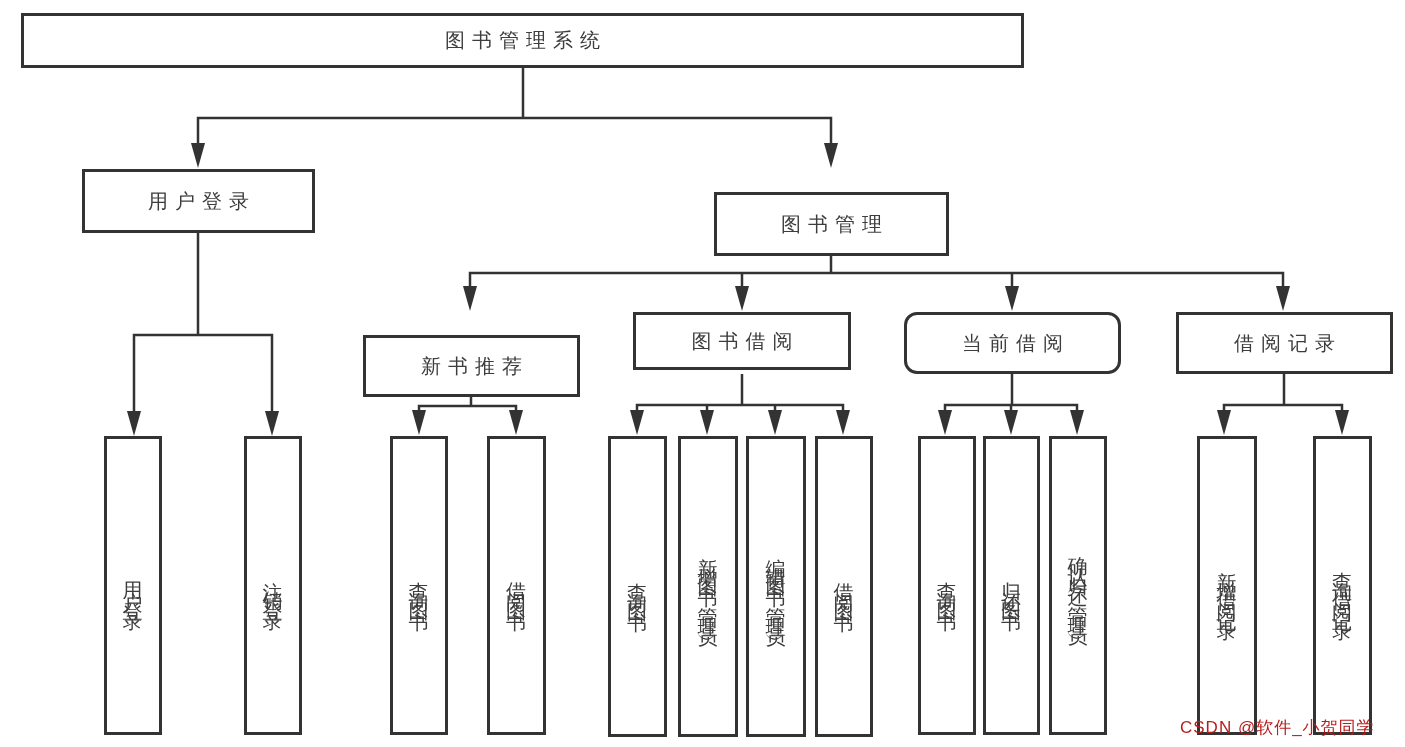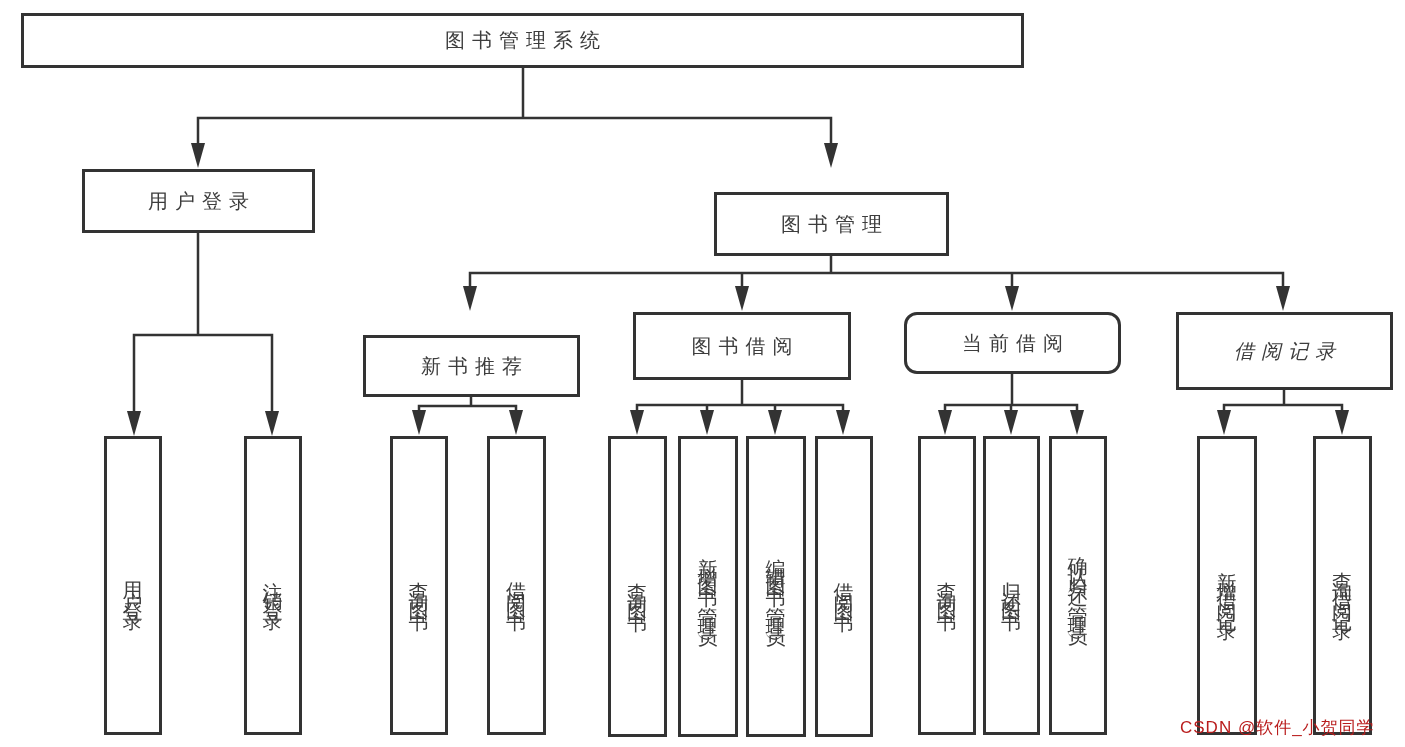--- a/index.html
+++ b/index.html
@@ -95,23 +95,23 @@
       <polygon points="1335,410 1349,410 1342,435"></polygon>
     </g>
   </svg>
 
   <div class="box h" style="left:21px; top:13px; width:1003px; height:55px;">图书管理系统</div>
 
   <div class="box h" style="left:82px; top:169px; width:233px; height:64px;">用户登录</div>
   <div class="box h" style="left:714px; top:169px; width:235px; height:64px;margin-top:23px;">图书管理</div>
 
   <div class="box h" style="left:363px; top:312px; width:217px; height:62px;margin-top:23px;">新书推荐</div>
-  <div class="box h" style="left:633px; top:312px; width:218px; height:68px;">图书借阅</div>
+  <div class="box h" style="left:633px; top:312px; width:218px; height:58px;">图书借阅</div>
   <div class="box h" style="left:904px; top:312px; width:217px; height:62px;border-radius:13px;">当前借阅</div>
-  <div class="box h" style="left:1176px; top:312px; width:217px; height:78px;font-style:italic;">借阅记录</div>
+  <div class="box h" style="left:1176px; top:312px; width:217px; height:62px;">借阅记录</div>
 
   <div class="box v" style="left:104px; top:436px; width:58px; height:299px;">用户登录</div>
   <div class="box v" style="left:244px; top:436px; width:58px; height:299px;">注销登录</div>
 
   <div class="box v" style="left:390px; top:436px; width:58px; height:299px;">查询图书</div>
   <div class="box v" style="left:487px; top:436px; width:59px; height:299px;">借阅图书</div>
 
   <div class="box v" style="left:608px; top:436px; width:59px; height:301px;">查询图书</div>
   <div class="box v" style="left:678px; top:436px; width:60px; height:301px;">新增图书（管理员）</div>
   <div class="box v" style="left:746px; top:436px; width:60px; height:301px;">编辑图书（管理员）</div>

